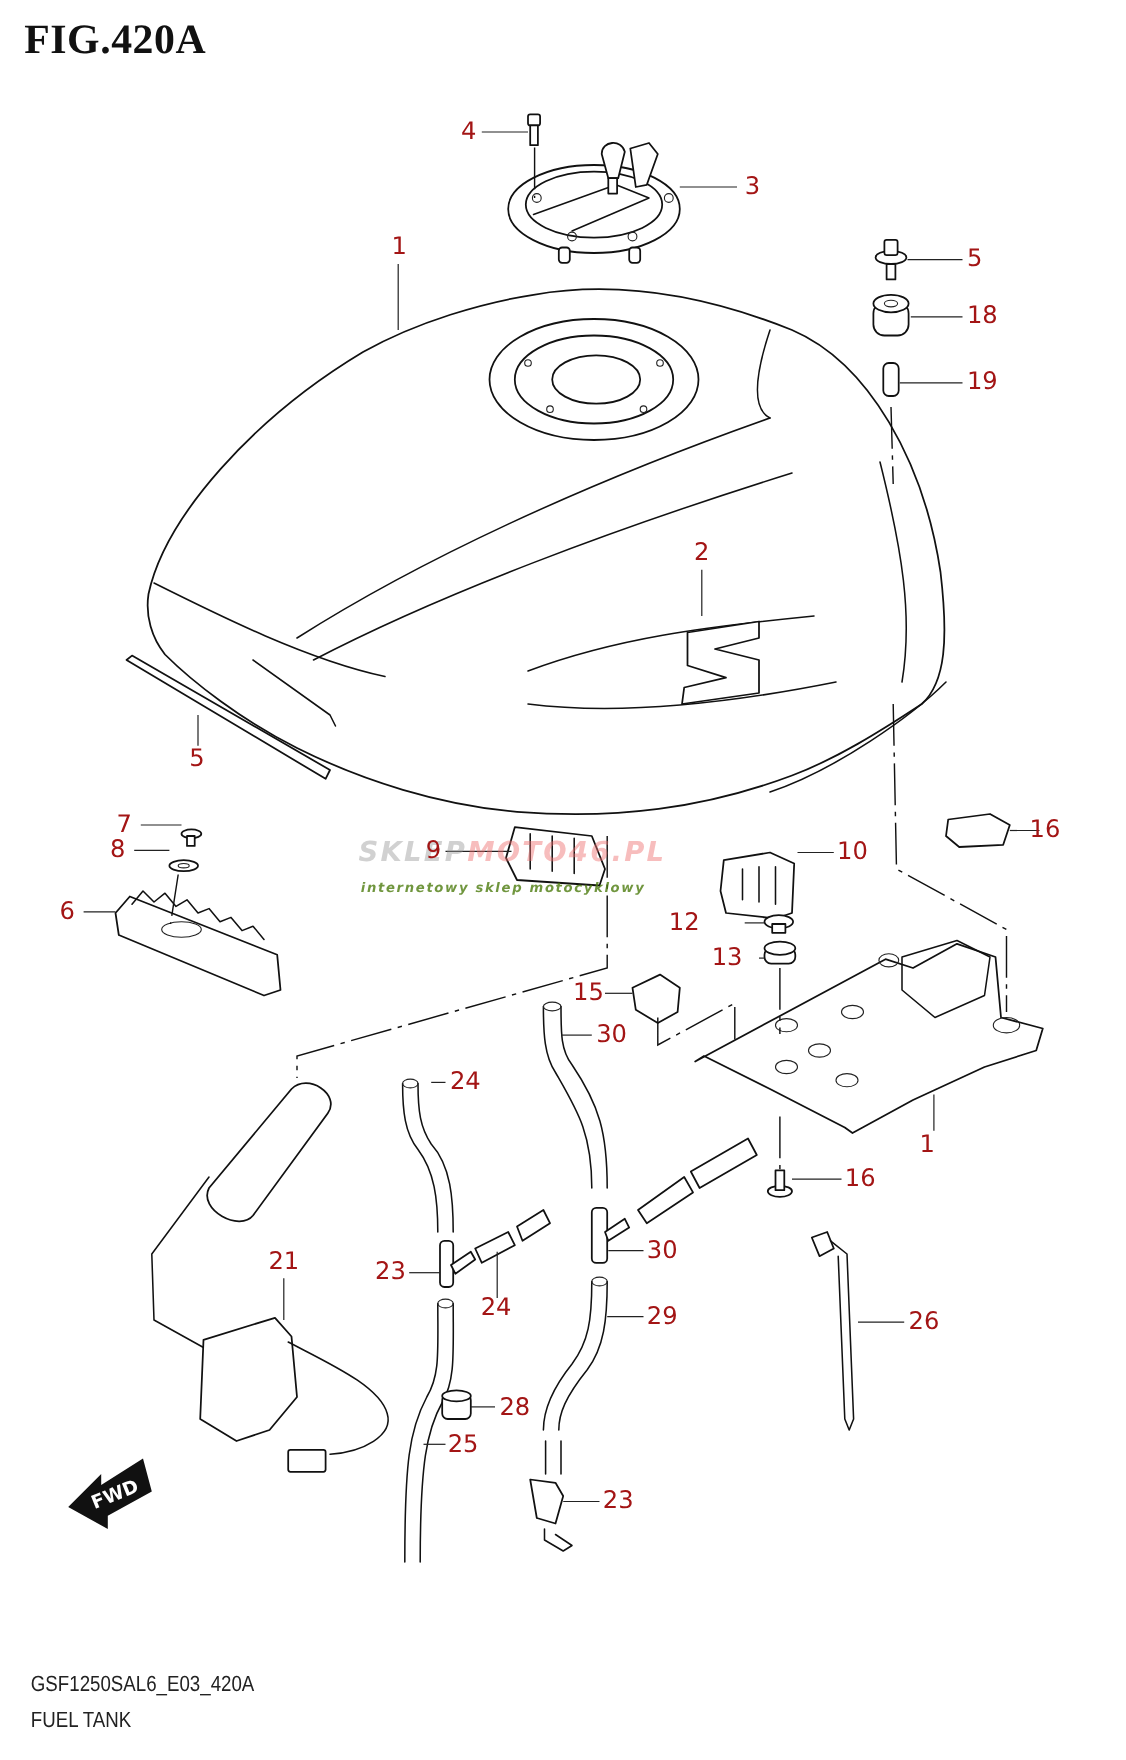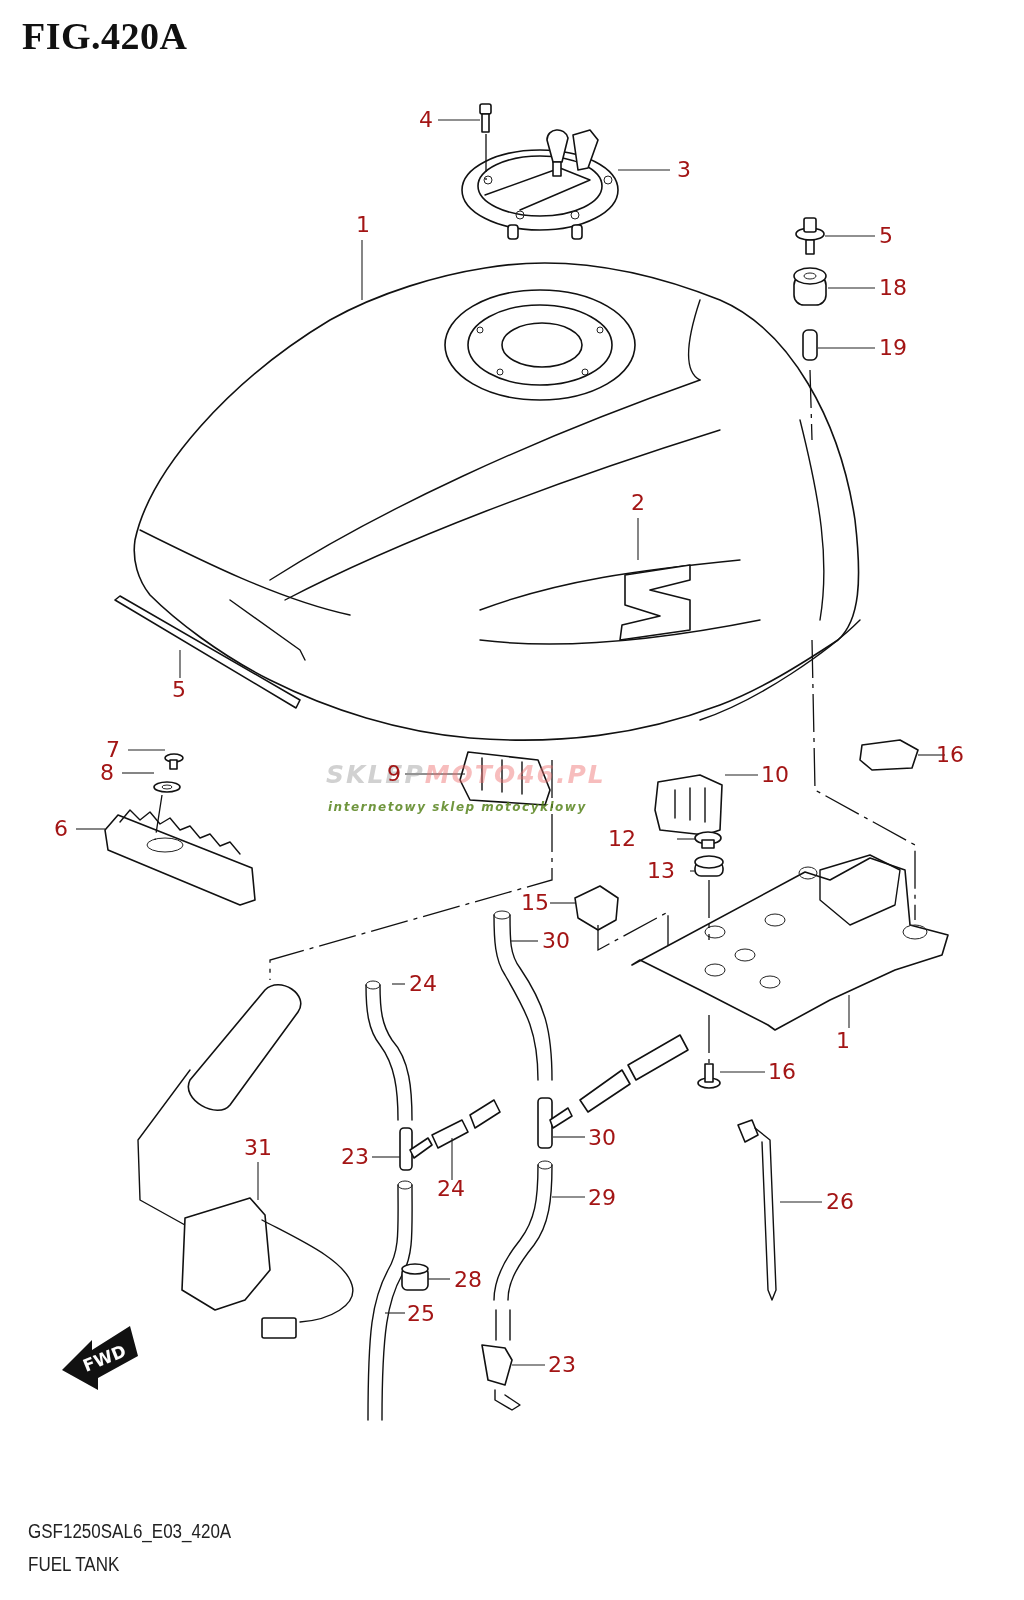--- a/index.html
+++ b/index.html
@@ -283,19 +283,19 @@
 <div class="callout" style="left:879px;top:225px">5</div>
 <div class="callout" style="left:879px;top:277px">18</div>
 <div class="callout" style="left:879px;top:337px">19</div>
 <div class="callout" style="left:542px;top:930px">30</div>
 <div class="callout" style="left:548px;top:1354px">23</div>
 <div class="callout" style="left:409px;top:973px">24</div>
 <div class="callout" style="left:341px;top:1146px">23</div>
 <div class="callout" style="left:437px;top:1178px">24</div>
 <div class="callout" style="left:407px;top:1303px">25</div>
 <div class="callout" style="left:826px;top:1191px">26</div>
-<div class="callout" style="left:244px;top:1137px">31</div>
+<div class="callout" style="left:244px;top:1137px">21</div>
 <div class="callout" style="left:454px;top:1269px">28</div>
 <div class="callout" style="left:588px;top:1187px">29</div>
 <div class="callout" style="left:588px;top:1127px">30</div>
 
 <div class="footer-code">GSF1250SAL6_E03_420A</div>
 <div class="footer-name">FUEL TANK</div>
 
 </body></html>

